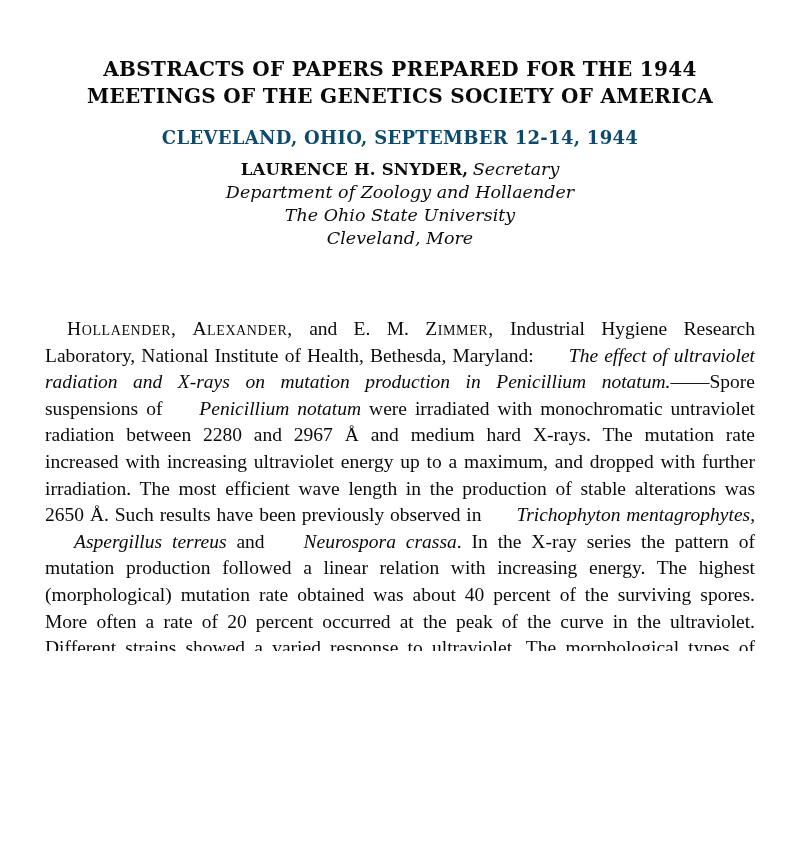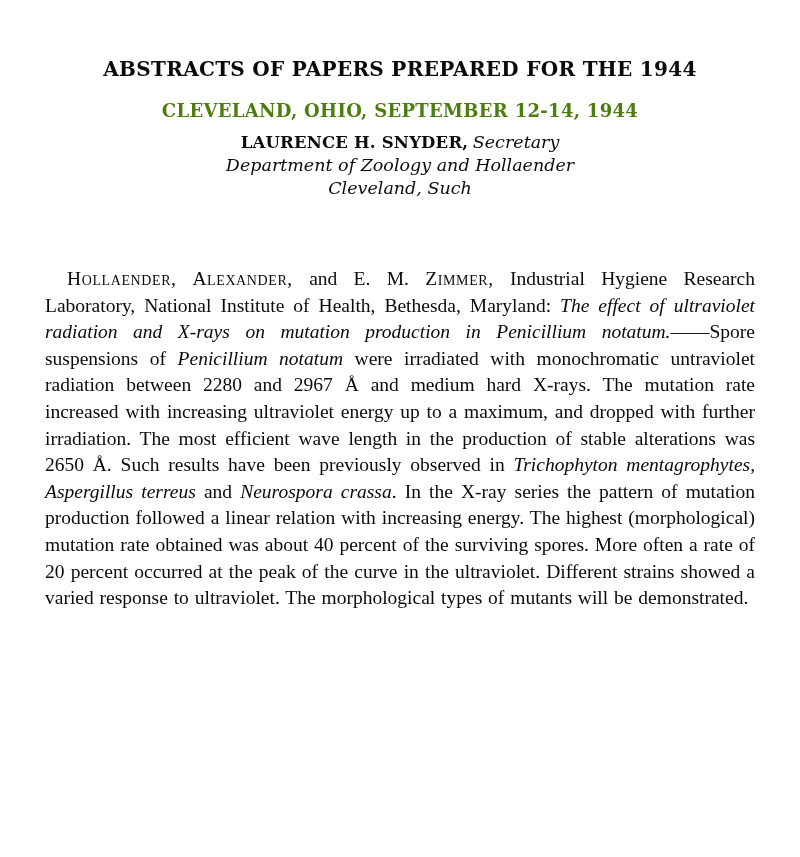--- a/index.html
+++ b/index.html
@@ -30,21 +30,21 @@
     letter-spacing: 0.3px;
     color: #0a0a0a;
   }
   .title .title-line { display: block; }
   .subtitle {
     margin-top: 17px;
     font-family: "DejaVu Serif", serif;
     font-weight: bold;
     font-size: 18px;
     letter-spacing: 0.3px;
-    color: #4d7c0f;
+    color: #0c4a6e;
   }
   .secretary-line {
     margin-top: 10px;
     font-size: 18px;
     line-height: 23px;
   }
   .secretary-name {
     font-family: "DejaVu Serif", serif;
     font-weight: bold;
     font-size: 16.5px;
@@ -66,21 +66,21 @@
     margin: 66px 0 0 0;
     font-family: "Liberation Serif", serif;
     font-size: 19.5px;
     line-height: 26.6px;
     text-align: justify;
     text-indent: 22px;
     color: #0a0a0a;
     word-spacing: 1px;
   }
   .run-roman { font-style: normal; }
-  .run-italic { font-style: italic; }
+  .run-italic { font-style: italic; margin-left: 29px; }
   .run-smallcaps {
     font-variant: small-caps;
     letter-spacing: 0.6px;
   }
   .doc-footer {
     position: absolute;
     left: 45px;
     right: 45px;
     top: 782px;
     height: 26px;
@@ -107,28 +107,30 @@
   }
 </style>
 </head>
 <body>
 
 <div class="page">
 
   <header class="doc-header">
     <h1 class="title">
       <span class="title-line">ABSTRACTS OF PAPERS PREPARED FOR THE 1944</span>
+      <span class="title-line">MEETINGS OF THE GENETICS SOCIETY OF AMERICA</span>
     </h1>
     <div class="subtitle">CLEVELAND, OHIO, SEPTEMBER 12-14, 1944</div>
     <div class="secretary-line">
       <span class="secretary-name">LAURENCE H. SNYDER,</span>
       <span class="secretary-role">Secretary</span>
     </div>
     <div class="affil">Department of Zoology and Hollaender</div>
-    <div class="affil">Cleveland, Such</div>
+    <div class="affil">The Ohio State University</div>
+    <div class="affil">Cleveland, More</div>
   </header>
 
   <main>
     <p class="abstract"><span class="run-smallcaps">Hollaender, Alexander,</span><span class="run-roman"> and E. M. </span><span class="run-smallcaps">Zimmer,</span><span class="run-roman"> Industrial Hygiene Research Laboratory, National Institute of Health, Bethesda, Maryland: </span><span class="run-italic">The effect of ultraviolet radiation and X-rays on mutation production in Penicillium notatum.</span><span class="run-roman">——Spore suspensions of </span><span class="run-italic">Penicillium notatum</span><span class="run-roman"> were irradiated with monochromatic untraviolet radiation between 2280 and 2967 Å and medium hard X-rays. The mutation rate increased with increasing ultraviolet energy up to a maximum, and dropped with further irradiation. The most efficient wave length in the production of stable alterations was 2650 Å. Such results have been previously observed in </span><span class="run-italic">Trichophyton mentagrophytes</span><span class="run-roman">, </span><span class="run-italic">Aspergillus terreus</span><span class="run-roman"> and </span><span class="run-italic">Neurospora crassa</span><span class="run-roman">. In the X-ray series the pattern of mutation production followed a linear relation with increasing energy. The highest (morphological) mutation rate obtained was about 40 percent of the surviving spores. More often a rate of 20 percent occurred at the peak of the curve in the ultraviolet. Different strains showed a varied response to ultraviolet. The morphological types of mutants will be demonstrated.</span></p>
   </main>
 
   <footer class="doc-footer">
     <span class="page-number">8</span>
     <span class="running-head">ABSTRACTS</span>
   </footer>

